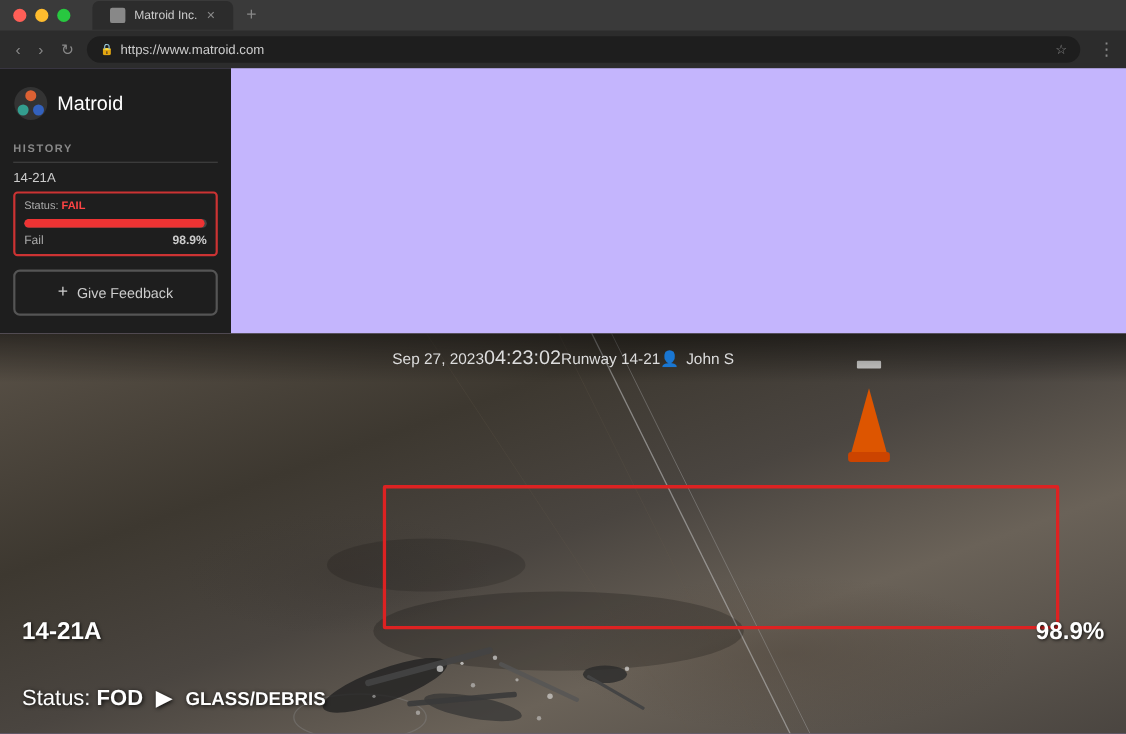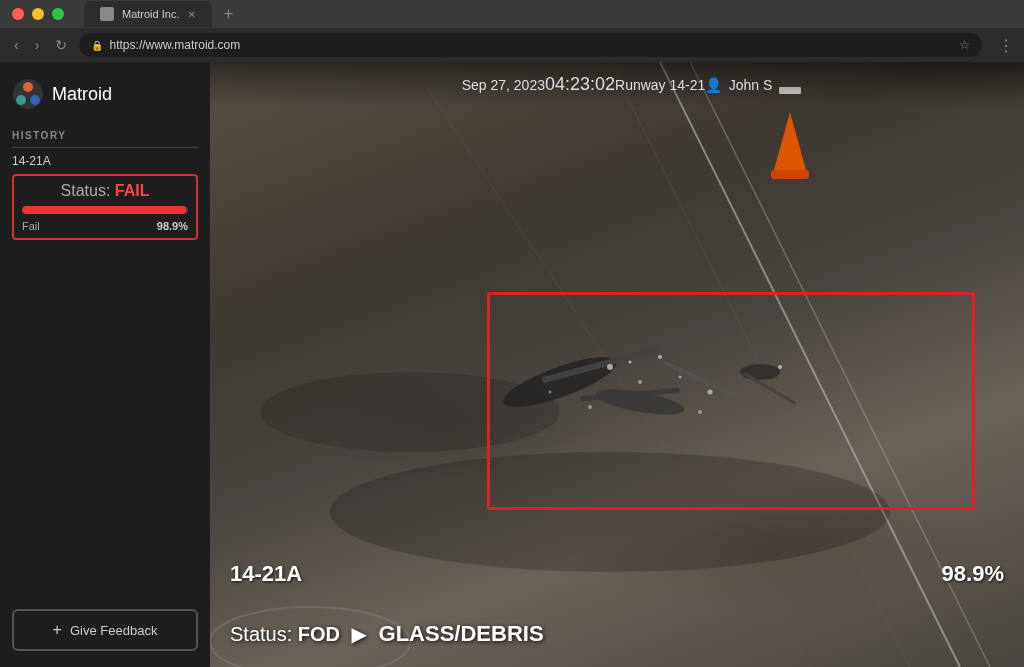--- a/index.html
+++ b/index.html
@@ -82,21 +82,22 @@
     .lock-icon { color: #888; font-size: 10px; }
     .address-text { color: #ccc; font-size: 12px; }
     .star-btn { color: #888; font-size: 12px; margin-left: auto; }
     .ext-area { display: flex; align-items: center; gap: 6px; margin-left: 8px; }
     .menu-dots { color: #888; font-size: 16px; }
 
     
     .app-container {
       display: flex;
       height: calc(667px - 62px);
-      background: #1d4ed8;
+      background: #c4b5fd;
+      flex-direction: column;
     }
 
     
     .sidebar {
       width: 210px;
       min-width: 210px;
       background: #1e1e1e;
       display: flex;
       flex-direction: column;
       padding: 16px 12px;
@@ -136,23 +137,22 @@
       font-weight: 500;
     }
     .status-card {
       border: 2px solid;
       border-radius: 4px;
       padding: 6px 8px;
     }
     .status-card.fail { border-color: #cc3333; }
     .status-card.pass { border-color: #33aa33; }
     .status-row {
-      font-size: 16px;
+      font-size: 10px;
       margin-bottom: 6px;
-      text-align: center;
     }
     .status-row .label { color: #aaa; }
     .status-row .value-fail { color: #ff4444; font-weight: 700; }
     .status-row .value-pass { color: #44cc44; font-weight: 700; }
 
     .progress-bar-bg {
       height: 8px;
       border-radius: 4px;
       background: #444;
       margin-bottom: 6px;
@@ -322,21 +322,21 @@
       font-size: 20px;
       text-shadow: 1px 1px 4px rgba(0,0,0,0.9);
     }
     .status-overlay .fod-label {
       font-weight: 400;
       font-size: 20px;
     }
     .status-overlay .arrow { margin: 0 6px; }
     .status-overlay .fod-type {
       font-weight: 700;
-      font-size: 22px;
+      font-size: 17px;
     }
   </style>
 </head>
 <body>
 
 <div class="browser-chrome">
   <div class="browser-titlebar">
     <span class="traffic-light tl-red"></span>
     <span class="traffic-light tl-yellow"></span>
     <span class="traffic-light tl-green"></span>

